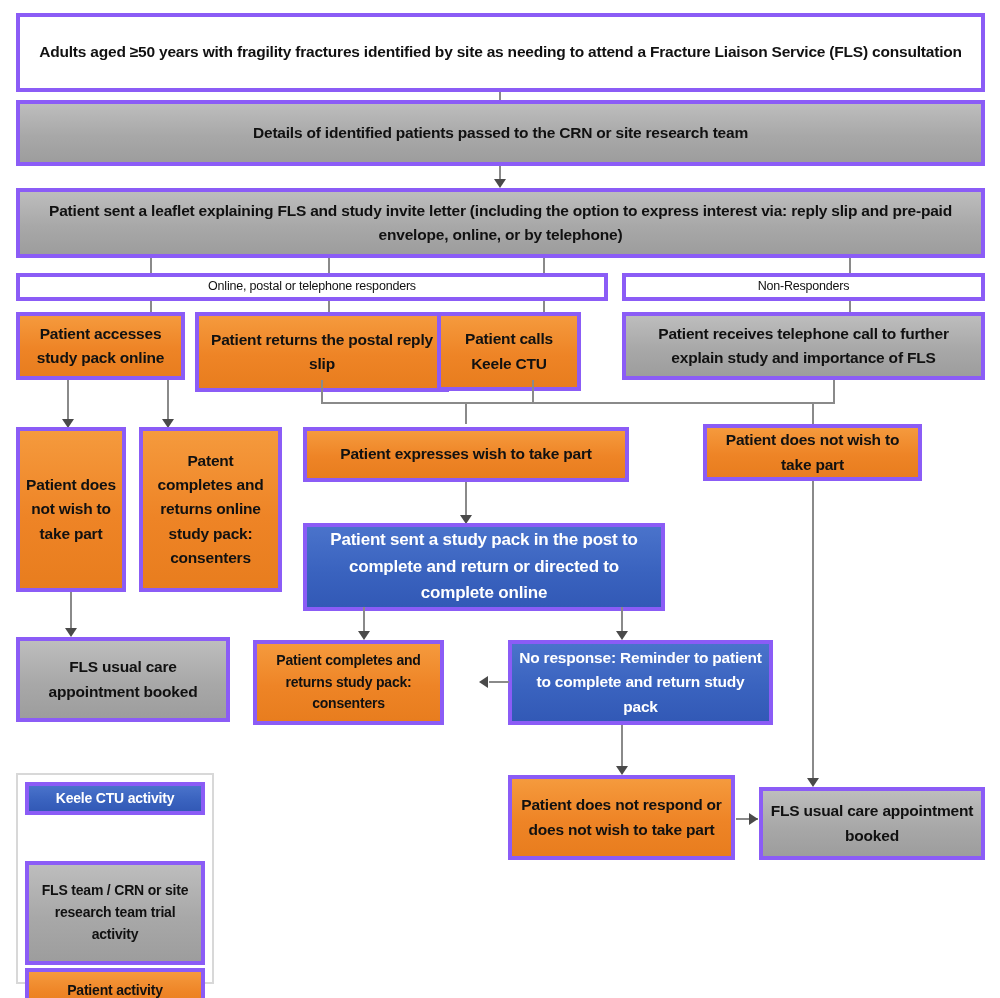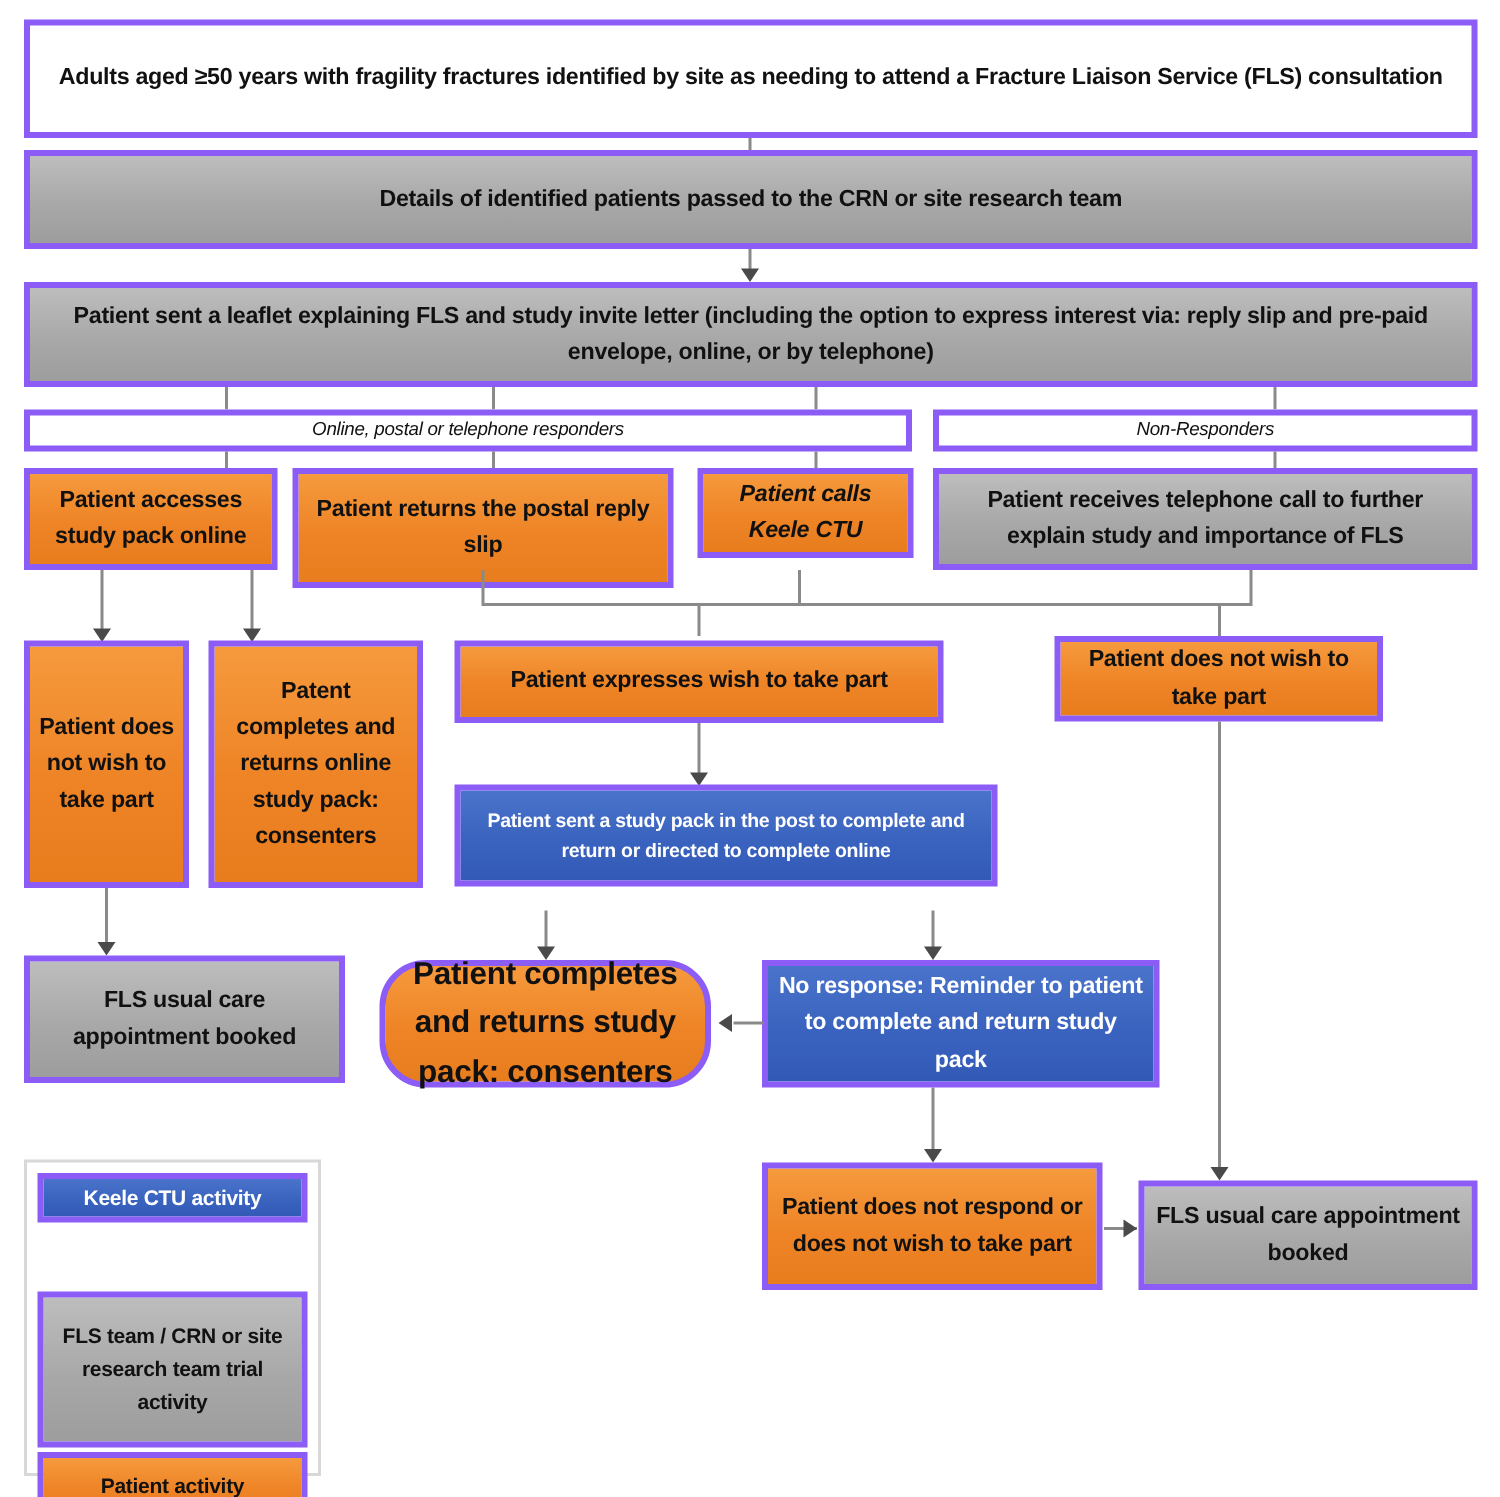--- a/index.html
+++ b/index.html
@@ -21,21 +21,21 @@
     color:#111111;
     font-weight:bold;
     line-height:1.55;
     padding:2px 6px;
     letter-spacing:-0.2px;
   }
   .white{background:#ffffff;}
   .grey{background:linear-gradient(180deg,#bdbdbd 0%,#a8a8a8 55%,#9d9d9d 100%);}
   .orange{background:linear-gradient(180deg,#f59a3d 0%,#ee8426 55%,#e87d1e 100%);}
   .blue{background:linear-gradient(180deg,#4a73cb 0%,#3a63bf 55%,#3259b6 100%);color:#ffffff;}
-  .lbl{font-weight:normal;font-style:italic;}
+  .lbl{font-weight:normal;}
   
   .vline{position:absolute;background:#8a8a8a;width:2px;}
   .hline{position:absolute;background:#8a8a8a;height:2px;}
   .arrow-d{
     position:absolute;width:0;height:0;
     border-left:6px solid transparent;
     border-right:6px solid transparent;
     border-top:9px solid #4a4a4a;
   }
   .arrow-l{
@@ -86,21 +86,21 @@
 
   <div class="vline" style="left:150px;top:301px;height:11px;"></div>
   <div class="vline" style="left:328px;top:301px;height:11px;"></div>
   <div class="vline" style="left:543px;top:301px;height:11px;"></div>
   <div class="vline" style="left:849px;top:301px;height:11px;"></div>
 
   <div class="node orange" style="left:16px;top:312px;width:169px;height:68px;font-size:15.5px;">Patient accesses study pack online</div>
 
   <div class="node orange" style="left:195px;top:312px;width:254px;height:80px;font-size:15.5px;">Patient returns the postal reply slip</div>
 
-  <div class="node orange" style="left:465px;top:312px;width:144px;height:60px;font-size:15.5px;font-style:italic;">Patient calls Keele CTU</div>
+  <div class="node orange" style="left:437px;top:312px;width:144px;height:79px;font-size:15.5px;">Patient calls Keele CTU</div>
 
   <div class="node grey" style="left:622px;top:312px;width:363px;height:68px;font-size:15.5px;">Patient receives telephone call to further explain study and importance of FLS</div>
 
   <div class="vline" style="left:67px;top:380px;height:40px;"></div>
   <div class="arrow-d" style="left:62px;top:419px;"></div>
 
   <div class="vline" style="left:167px;top:380px;height:40px;"></div>
   <div class="arrow-d" style="left:162px;top:419px;"></div>
 
   <div class="vline" style="left:321px;top:380px;height:22px;"></div>
@@ -120,31 +120,31 @@
 
   <div class="vline" style="left:465px;top:482px;height:34px;"></div>
   <div class="arrow-d" style="left:460px;top:515px;"></div>
 
   <div class="vline" style="left:812px;top:481px;height:298px;"></div>
   <div class="arrow-d" style="left:807px;top:778px;"></div>
 
   <div class="vline" style="left:70px;top:592px;height:37px;"></div>
   <div class="arrow-d" style="left:65px;top:628px;"></div>
 
-  <div class="node blue" style="left:303px;top:523px;width:362px;height:68px;font-size:13px;">Patient sent a study pack in the post to complete and return or directed to complete online</div>
+  <div class="node blue" style="left:303px;top:523px;width:362px;height:88px;font-size:17px;">Patient sent a study pack in the post to complete and return or directed to complete online</div>
 
   <div class="vline" style="left:363px;top:607px;height:25px;"></div>
   <div class="arrow-d" style="left:358px;top:631px;"></div>
 
   <div class="vline" style="left:621px;top:607px;height:25px;"></div>
   <div class="arrow-d" style="left:616px;top:631px;"></div>
 
   <div class="node grey" style="left:16px;top:637px;width:214px;height:85px;font-size:15.5px;">FLS usual care appointment booked</div>
 
-  <div class="node orange" style="left:253px;top:640px;width:221px;height:85px;font-size:21px;border-radius:31px;">Patient completes and returns study pack: consenters</div>
+  <div class="node orange" style="left:253px;top:640px;width:191px;height:85px;font-size:14px;">Patient completes and returns study pack: consenters</div>
 
   <div class="node blue" style="left:508px;top:640px;width:265px;height:85px;font-size:15.5px;">No response: Reminder to patient to complete and return study pack</div>
 
   <div class="hline" style="left:489px;top:681px;width:20px;"></div>
   <div class="arrow-l" style="left:479px;top:676px;"></div>
 
   <div class="vline" style="left:621px;top:725px;height:42px;"></div>
   <div class="arrow-d" style="left:616px;top:766px;"></div>
 
   <div class="node orange" style="left:508px;top:775px;width:227px;height:85px;font-size:15.5px;">Patient does not respond or does not wish to take part</div>

